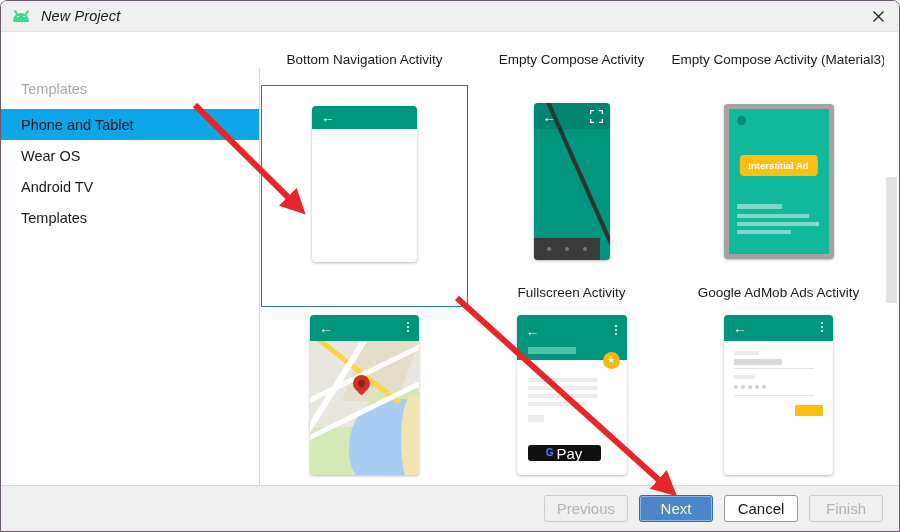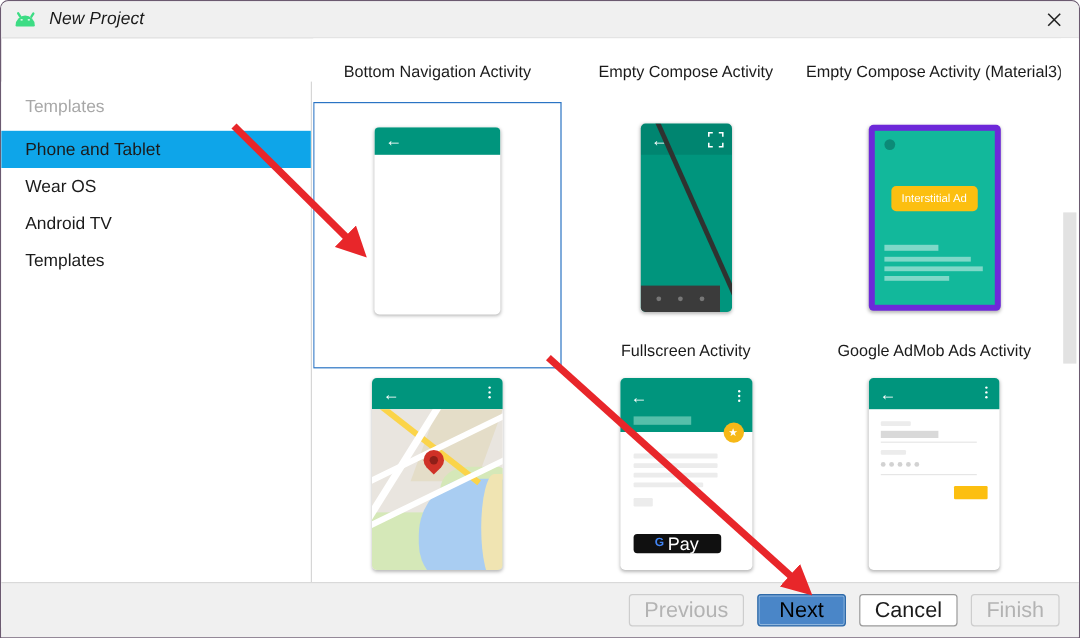--- a/index.html
+++ b/index.html
@@ -148,30 +148,30 @@
     background: #f0f0f0;
     border-top: 1px solid #d9d9d9;
     display: flex; align-items: center; justify-content: flex-end;
     padding-right: 18px;
   }
   .btn {
     height: 27px; min-width: 74px;
     margin-left: 11px;
     border-radius: 3px;
     display: flex; align-items: center; justify-content: center;
-    font-size: 18px;
+    font-size: 15px;
     cursor: pointer;
     padding: 0 12px;
   }
   .btn.disabled {
     background: #f0f0f0; border: 1px solid #cdcdcd; color: #b3b3b3;
     cursor: default;
   }
   .btn.primary {
-    background: #4a86c8; border: 1px solid #2f6aa8; color: #000000;
+    background: #4a86c8; border: 1px solid #2f6aa8; color: #fef9c3;
     box-shadow: 0 0 0 1px #8fb6dd inset;
   }
   .btn.normal { background: #ffffff; border: 1px solid #9a9a9a; color: #1b1b1b; }
 
   
   #scrollbar-track {
     position: absolute; right: 0; top: 31px;
     width: 15px; height: 455px;
     background: #ffffff;
   }
@@ -284,21 +284,21 @@
               <i style="width:4px;height:4px;background:#777;border-radius:50%;display:block;"></i>
               <i style="width:4px;height:4px;background:#777;border-radius:50%;display:block;"></i>
             </div>
           </div>
         </div>
         <div class="cell-label">Fullscreen Activity</div>
       </div>
 
       <div class="cell" style="left:414px; top:0px;">
         <div class="cell-thumb">
-          <div class="phone" style="width:110px; height:155px; background:#6d28d9; padding:5px;">
+          <div class="phone" style="width:110px; height:155px; background:#a3a3a3; padding:5px;font-weight:bold;">
             <div style="position:absolute;left:5px;top:5px;right:5px;bottom:5px;background:#12b89b;">
               <i style="position:absolute;left:8px;top:7px;width:9px;height:9px;border-radius:50%;background:#0c8a77;display:block;"></i>
               <div style="position:absolute;left:50%;top:46px;transform:translateX(-50%);background:#fcbf10;color:#fff;font-size:9.5px;padding:5px 9px;border-radius:4px;white-space:nowrap;">Interstitial Ad</div>
               <div style="position:absolute;left:8px;top:95px;width:45px;height:5px;background:#7fd8c8;"></div>
               <div style="position:absolute;left:8px;top:105px;width:72px;height:4px;background:#7fd8c8;"></div>
               <div style="position:absolute;left:8px;top:113px;width:82px;height:4px;background:#7fd8c8;"></div>
               <div style="position:absolute;left:8px;top:121px;width:54px;height:4px;background:#7fd8c8;"></div>
             </div>
           </div>
         </div>

